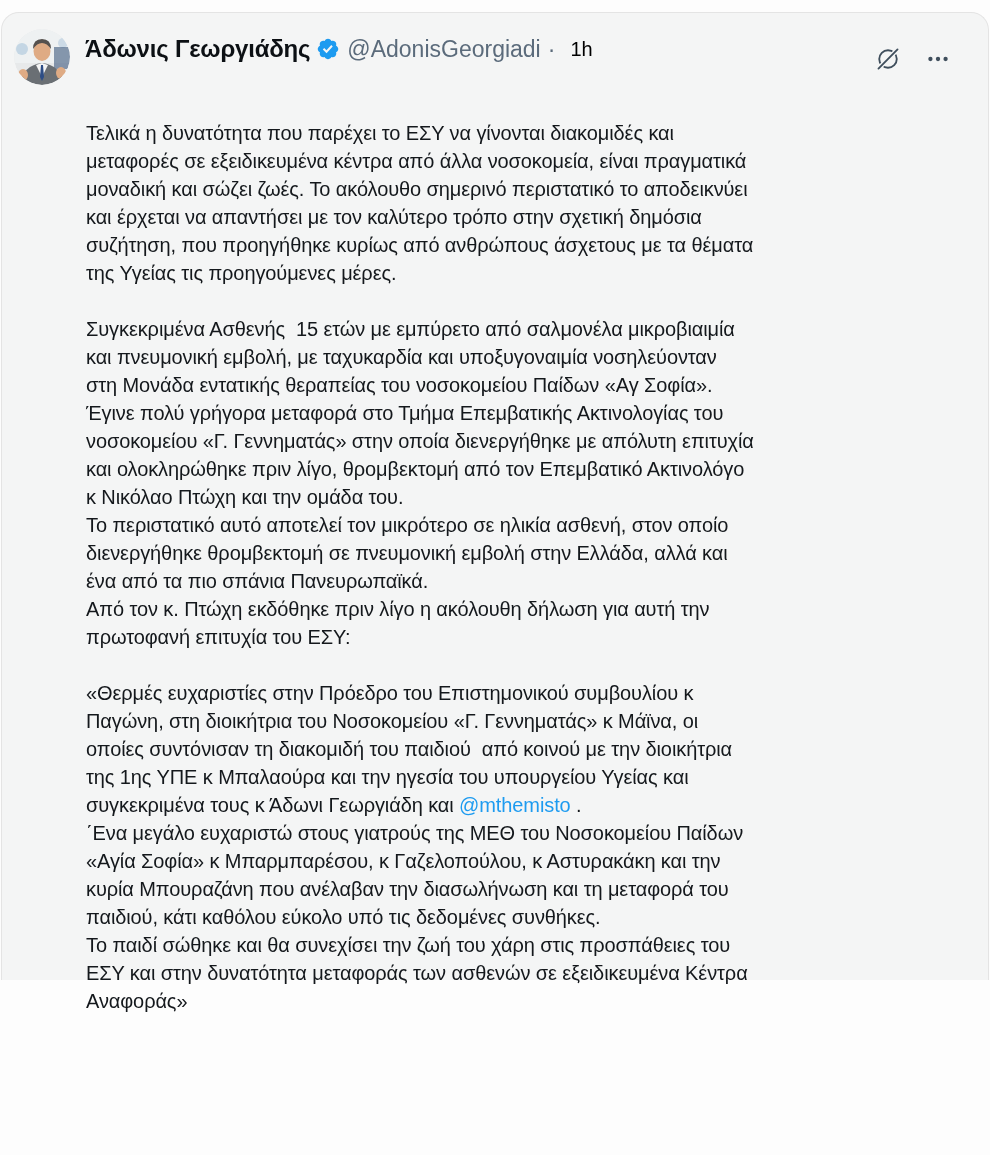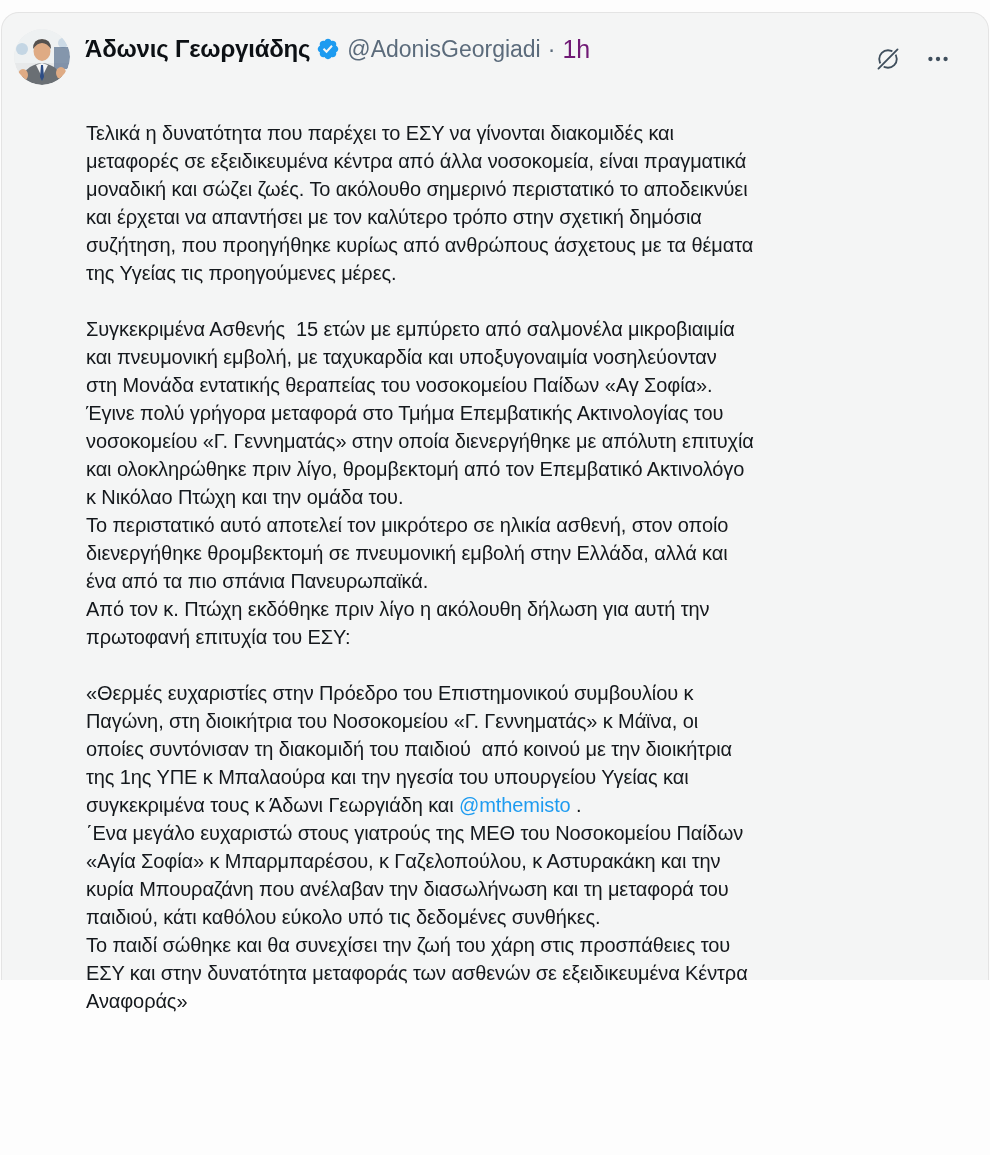--- a/index.html
+++ b/index.html
@@ -69,23 +69,24 @@
     font-weight: 400;
     cursor: pointer;
     text-align: center;
   }
   .dot-sep {
     font-size: 23px;
     color: #5b6b7b;
     margin: 0 7px;
   }
   .timestamp {
-    font-size: 25px;
-    color: #701a75;
-    cursor: pointer;
+    font-size: 20px;
+    color: #000000;
+    cursor: pointer;
+    margin-left: 8px;
   }
   .header-actions {
     position: absolute;
     right: 36px;
     top: 32px;
     display: flex;
     align-items: center;
     gap: 22px;
   }
   .icon-btn {

